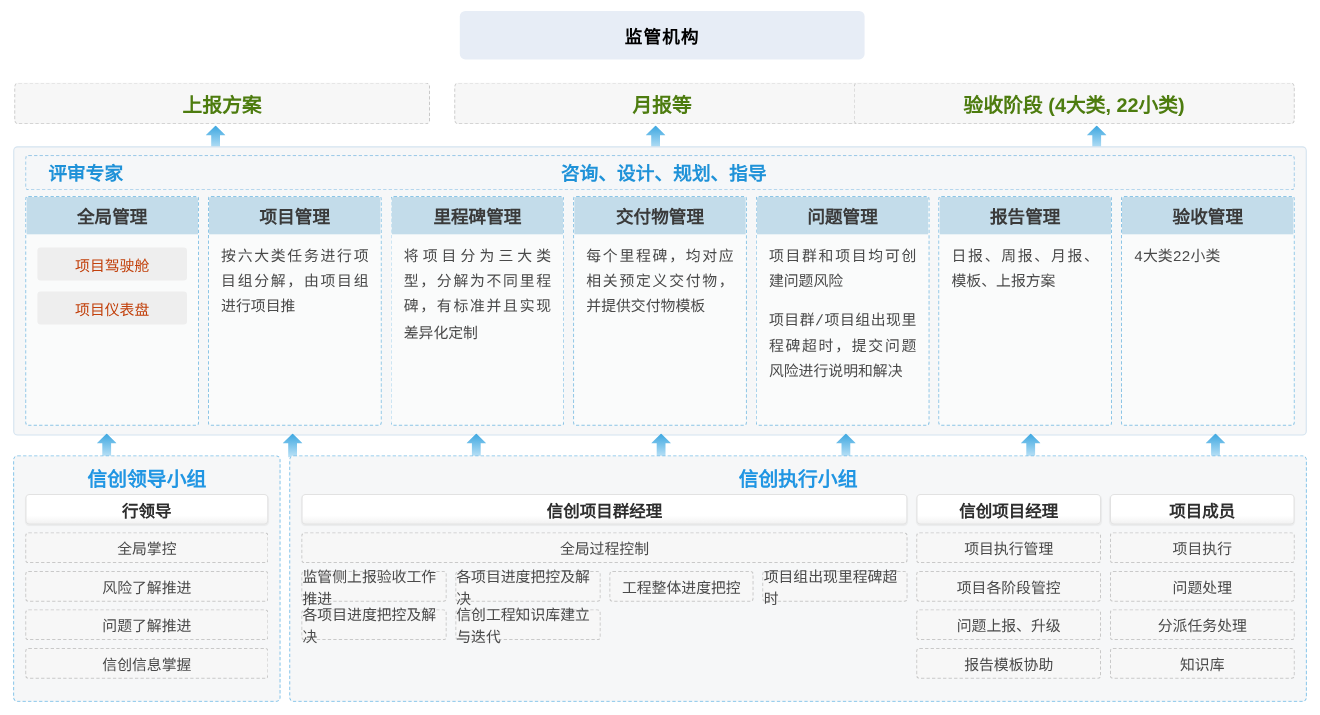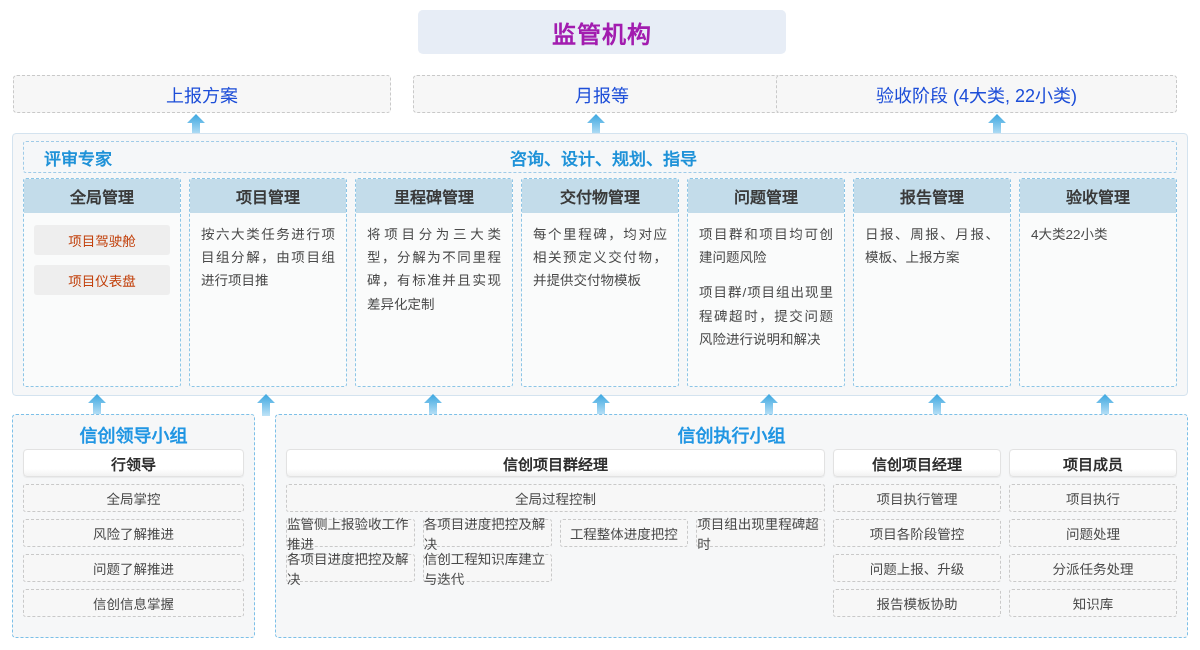--- a/index.html
+++ b/index.html
@@ -20,38 +20,38 @@
   }
 
   
   .dashed-box {
     border: 1px dashed #c9c9c9;
     background: #f7f7f7;
     border-radius: 4px;
     display: flex;
     align-items: center;
     justify-content: center;
-    color: #1d4ed8;
-    font-weight: normal;
+    color: #4d7c0f;
+    font-weight: bold;
   }
 
   
   .top-banner {
     position: absolute;
     left: 418px;
     top: 10px;
     width: 368px;
     height: 44px;
     background: #e7edf6;
     border-radius: 5px;
     display: flex;
     align-items: center;
     justify-content: center;
-    color: #a21caf;
-    font-size: 24px;
+    color: #000000;
+    font-size: 16px;
     font-weight: bold;
     letter-spacing: 1px;
   }
 
   
   .report-row-box {
     position: absolute;
     top: 75px;
     height: 38px;
     font-size: 18px;
@@ -71,20 +71,21 @@
   
   .mid-panel {
     position: absolute;
     left: 12px;
     top: 133px;
     width: 1176px;
     height: 263px;
     background: #f6f7f8;
     border: 1px solid #d4e3ef;
     border-radius: 4px;
+    font-family: Liberation Mono, monospace;
   }
 
   .mid-header-strip {
     position: absolute;
     left: 10px;
     top: 7px;
     right: 10px;
     height: 32px;
     border: 1px dashed #9fcbe8;
     border-radius: 3px;
@@ -154,21 +155,21 @@
   .pill-wrap { padding: 12px 6px 0 6px; }
 
   
   .bottom-row {
     position: absolute;
     left: 12px;
     top: 414px;
     width: 1176px;
     height: 224px;
     display: flex;
-    gap: 20px;
+    gap: 8px;
   }
   .group-panel {
     border: 1px dashed #7cc0e8;
     border-radius: 4px;
     background: #f6f7f8;
     position: relative;
     padding: 8px 10px 10px 10px;
   }
   #leader-group { width: 243px; flex: 0 0 243px; }
   #exec-group   { flex: 1 1 auto; }

